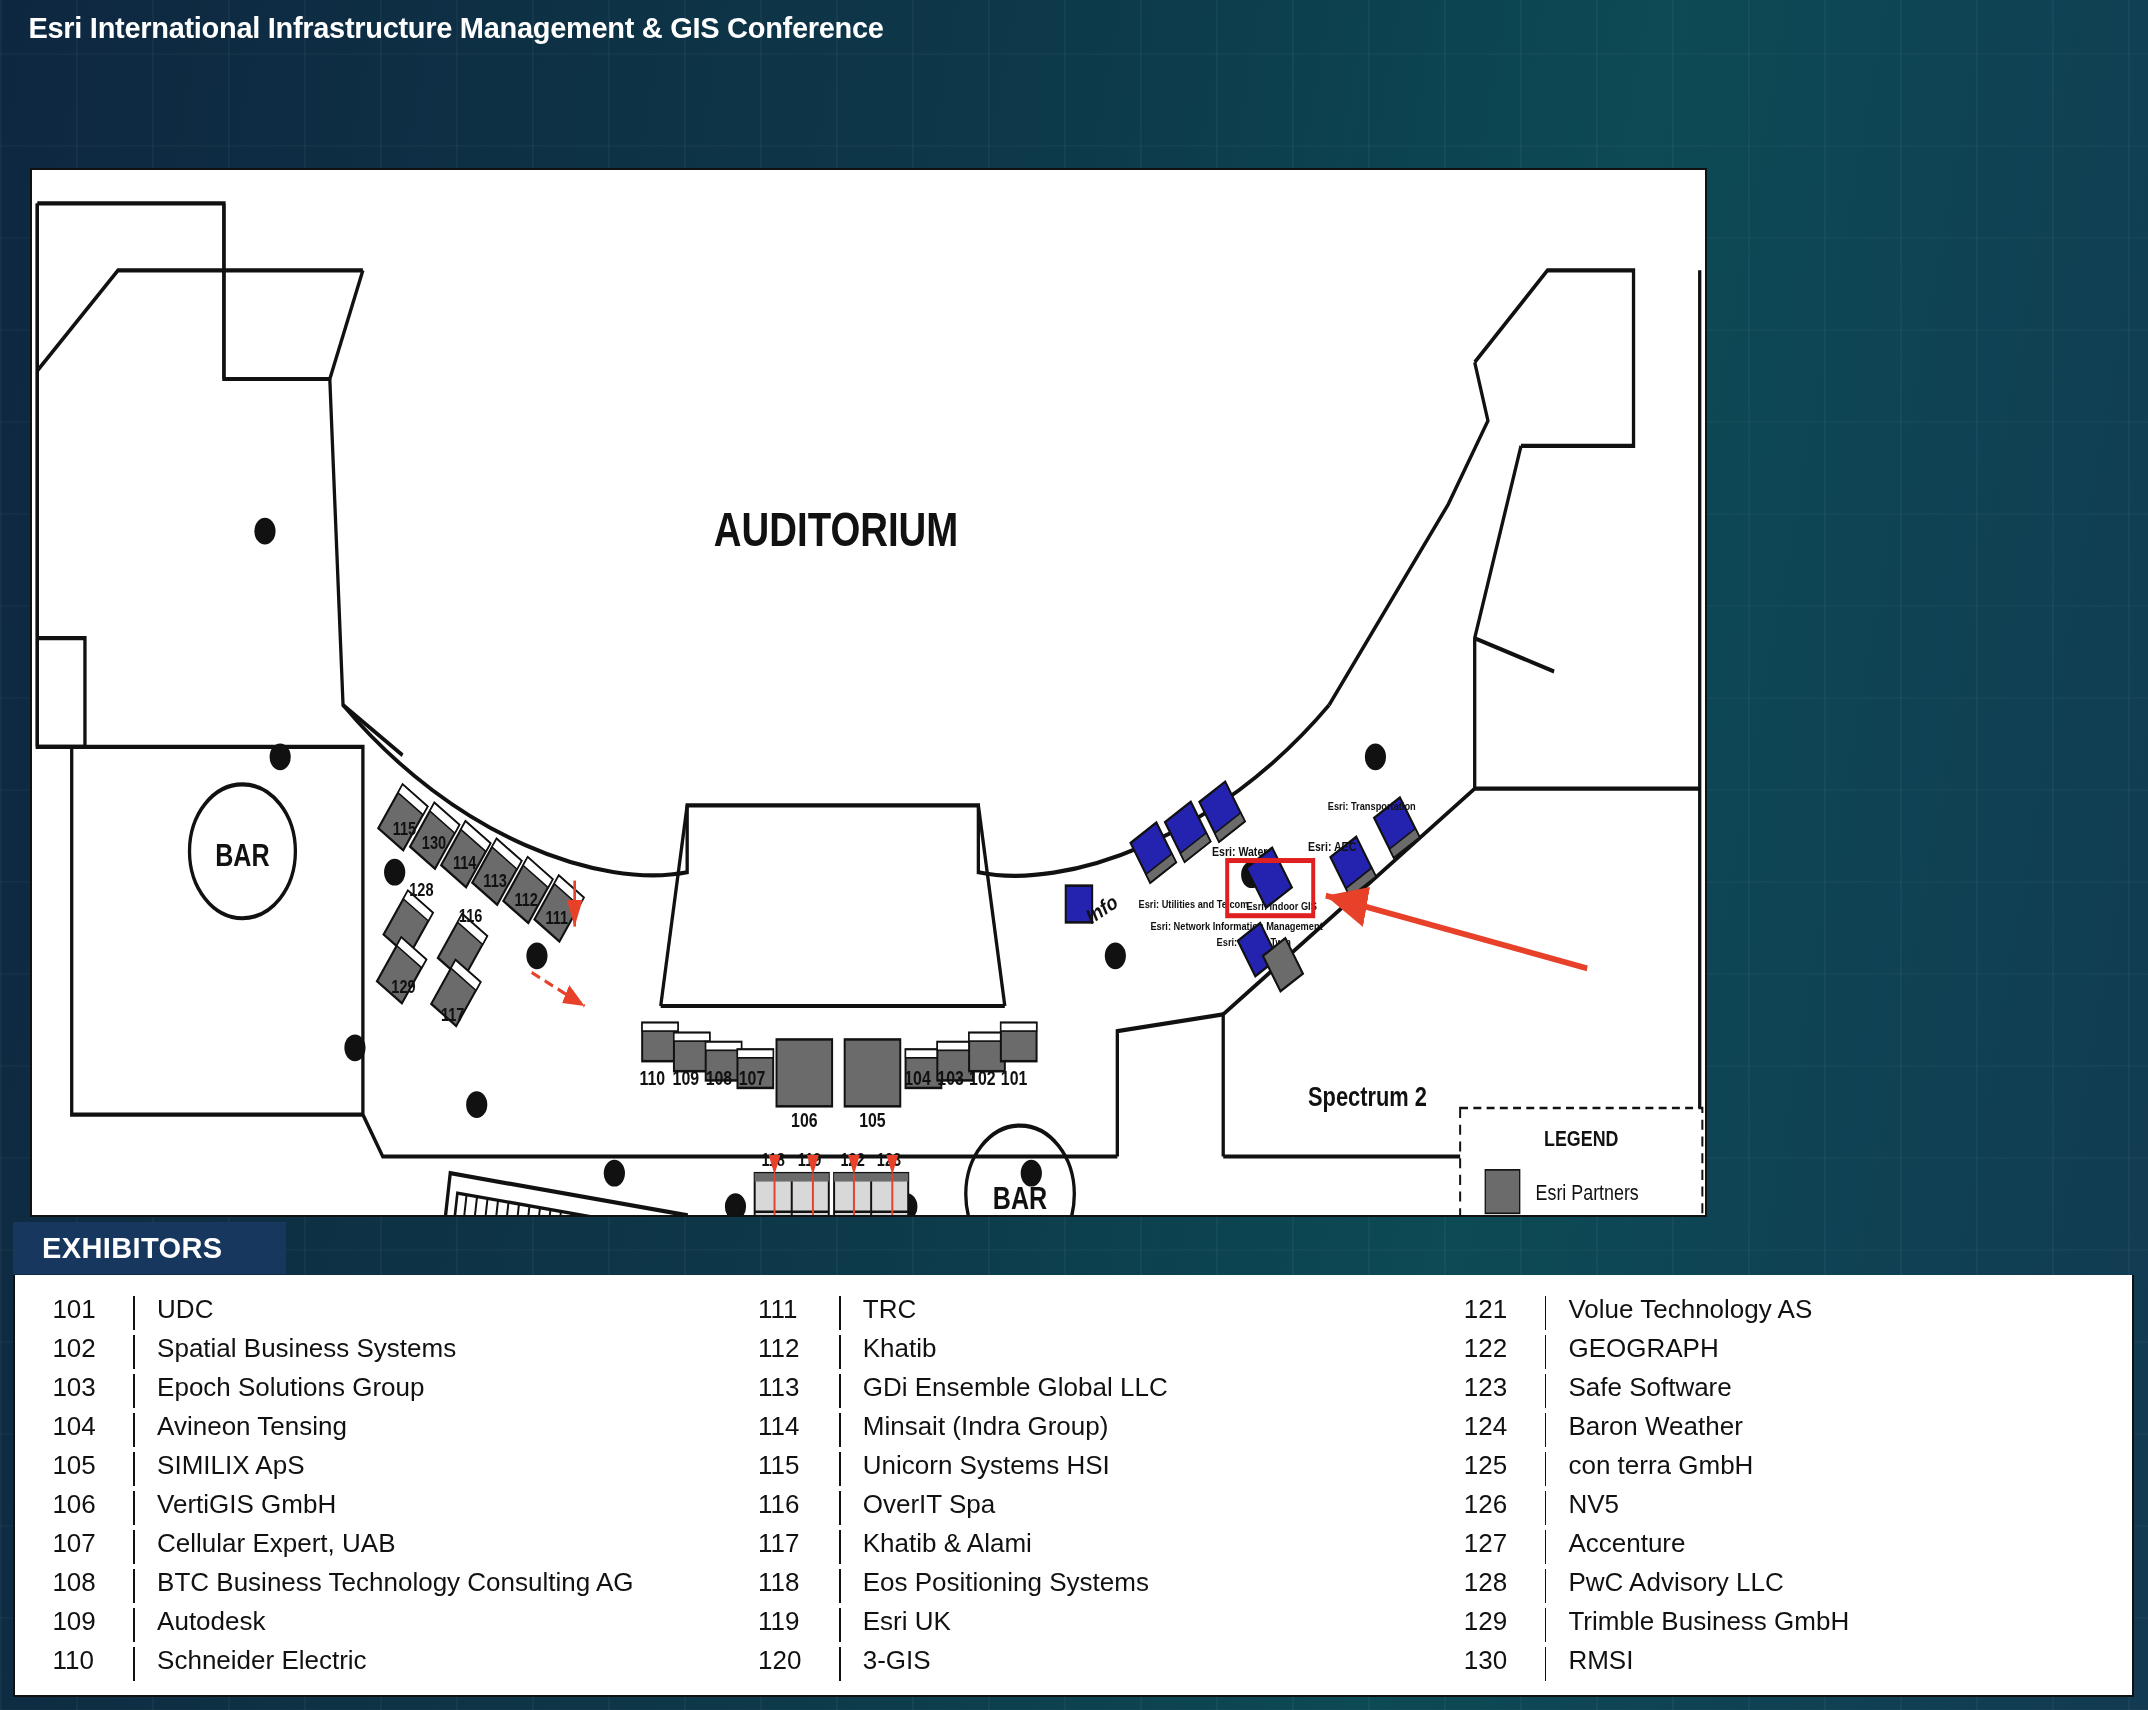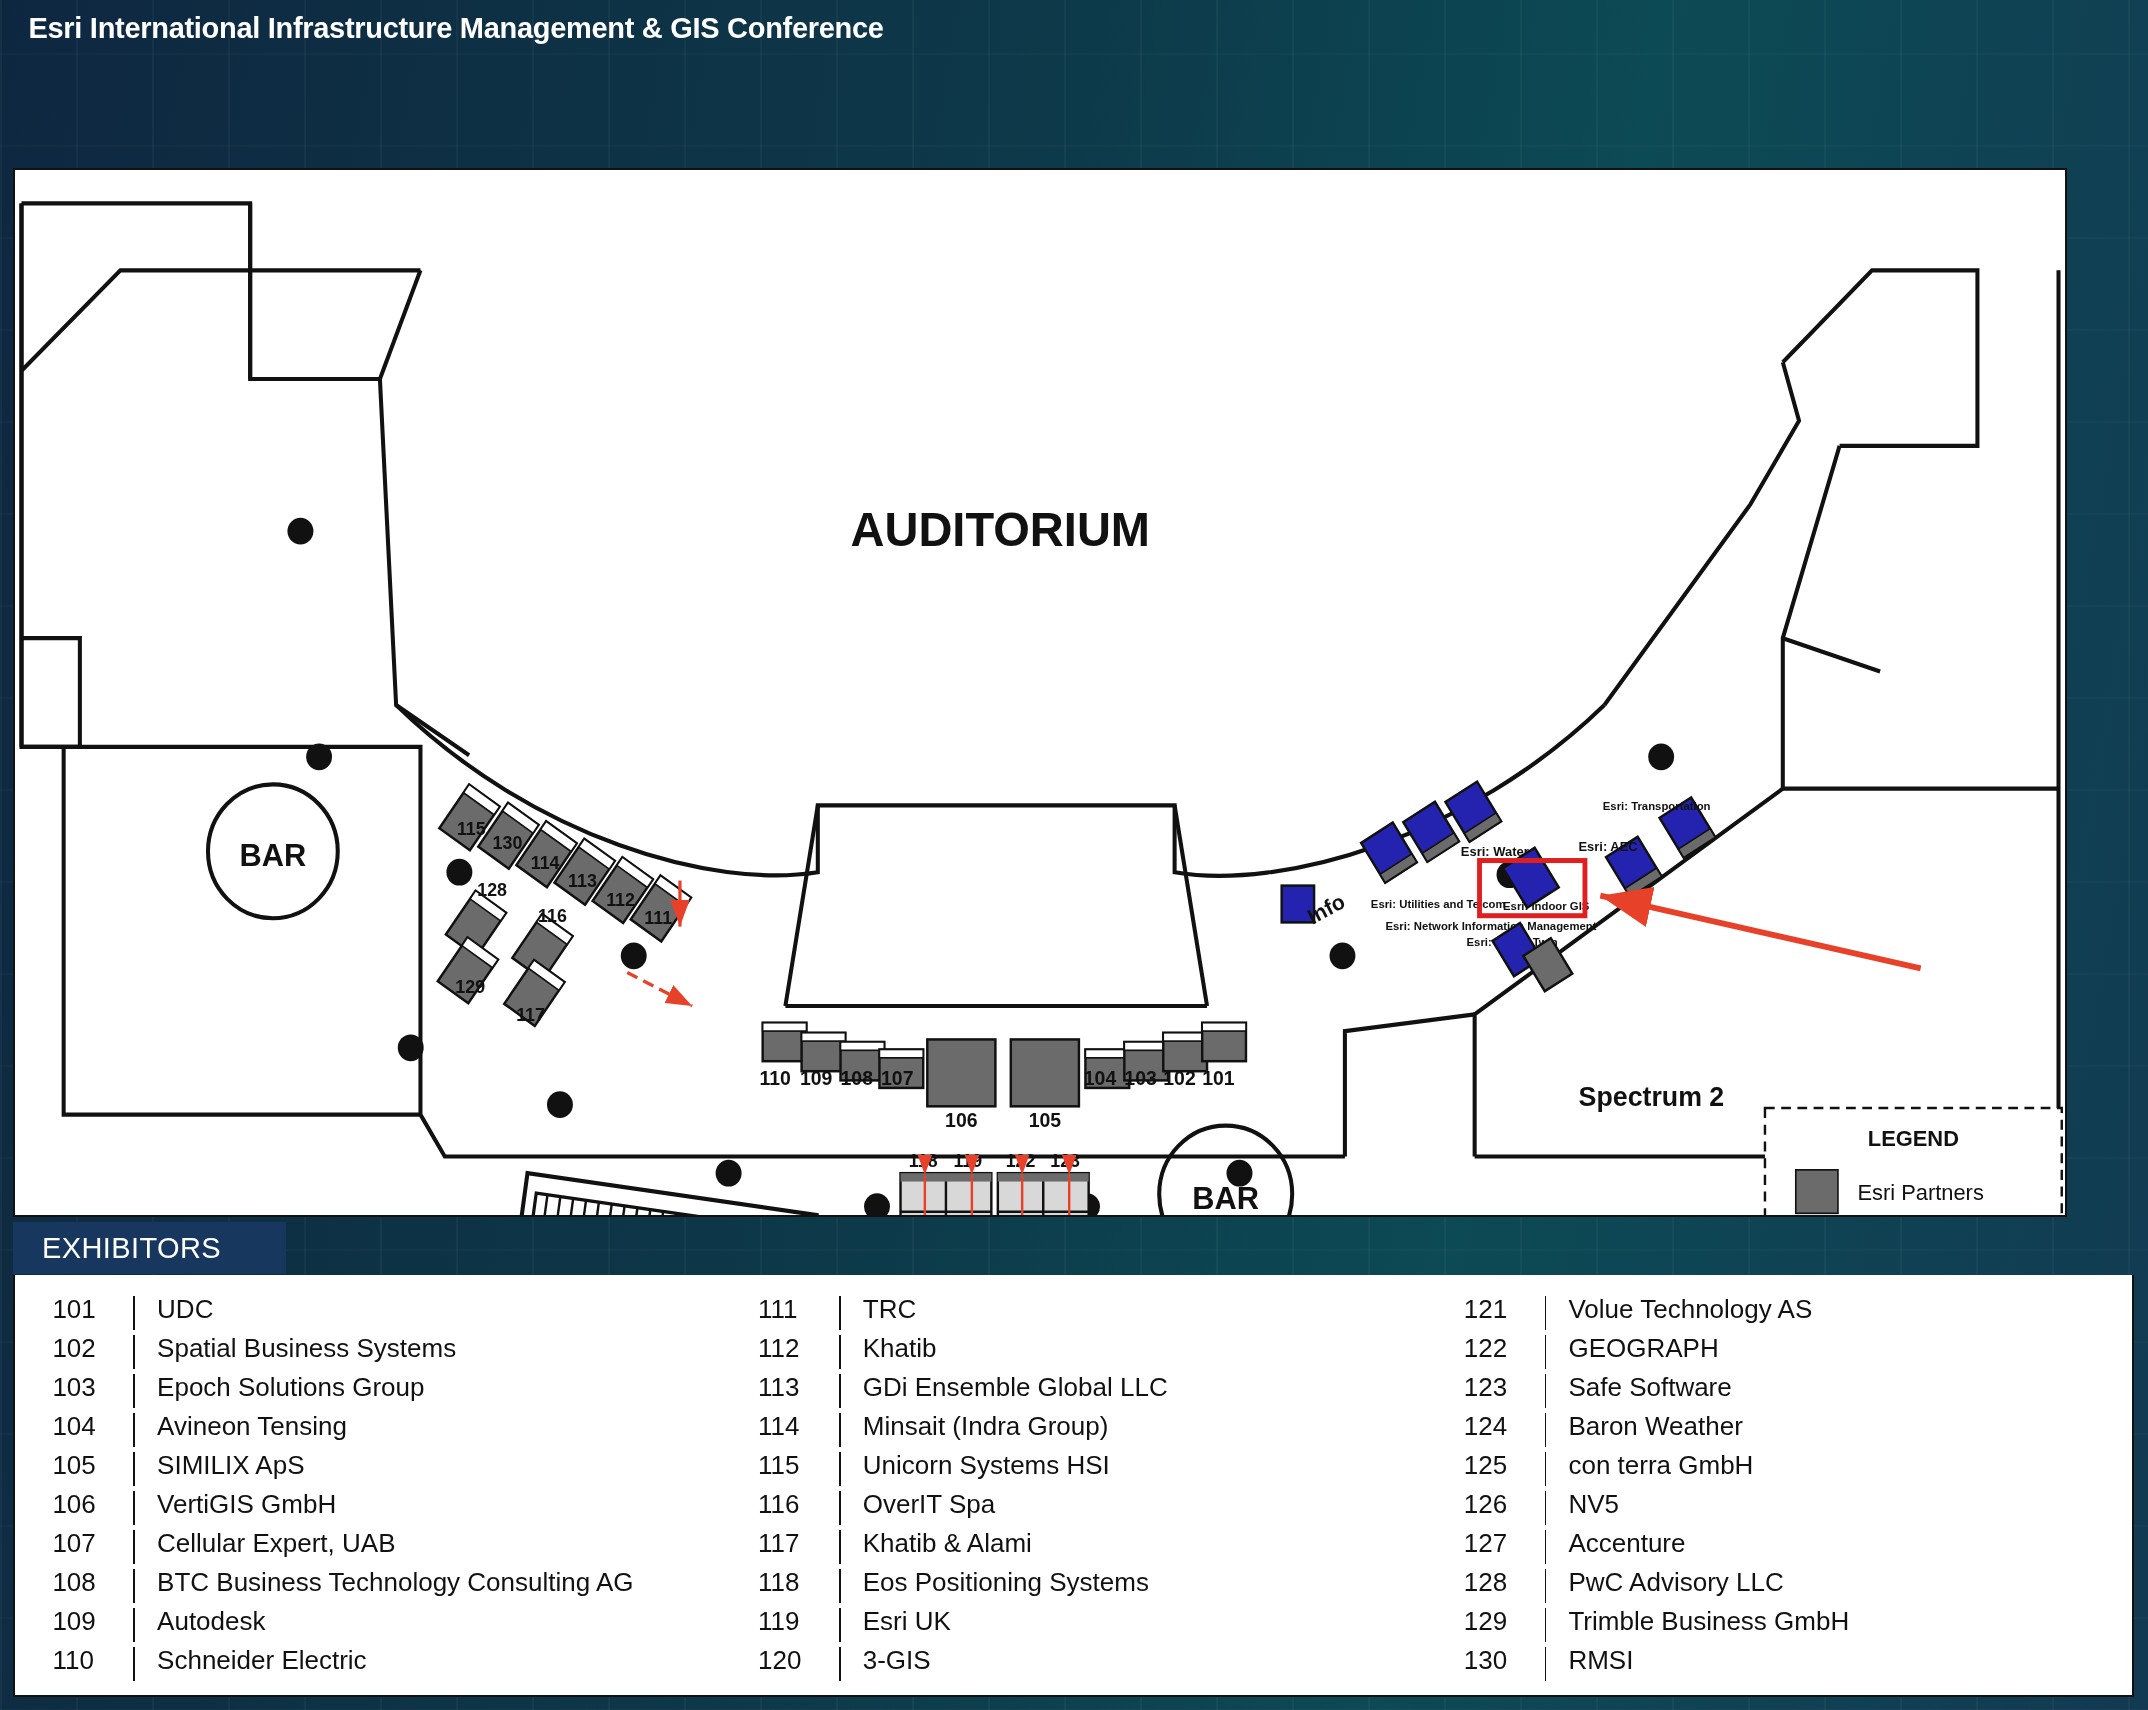--- a/index.html
+++ b/index.html
@@ -39,35 +39,35 @@
   }
   .header h2 {
     margin: 5px 0 0 0;
     font-size: 29px;
     font-weight: bold;
     letter-spacing: -0.1px;
   }
   
   .map-panel {
     position: absolute;
-    left: 13px; top: 168px;
-    width: 2054px; height: 1049px;
+    left: 30px; top: 168px;
+    width: 1677px; height: 1049px;
     background: #ffffff;
     border: 2.5px solid #111;
   }
   .map-svg { display: block; width: 100%; height: 100%; }
   
   .exh-header {
     position: absolute;
     left: 13.4px; top: 1222px;
     width: 273px; height: 52px;
     background: #17375e;
     color: #fff;
     font-size: 29px;
-    font-weight: normal;
+    font-weight: bold;
     letter-spacing: 0.4px;
     display: flex; align-items: center;
     padding-left: 28.5px;
   }
   .exh-area {
     position: absolute;
     left: 13.4px; top: 1275px;
     width: 2121px; height: 422px;
     background: #ffffff;
     border: 2.5px solid #111;

